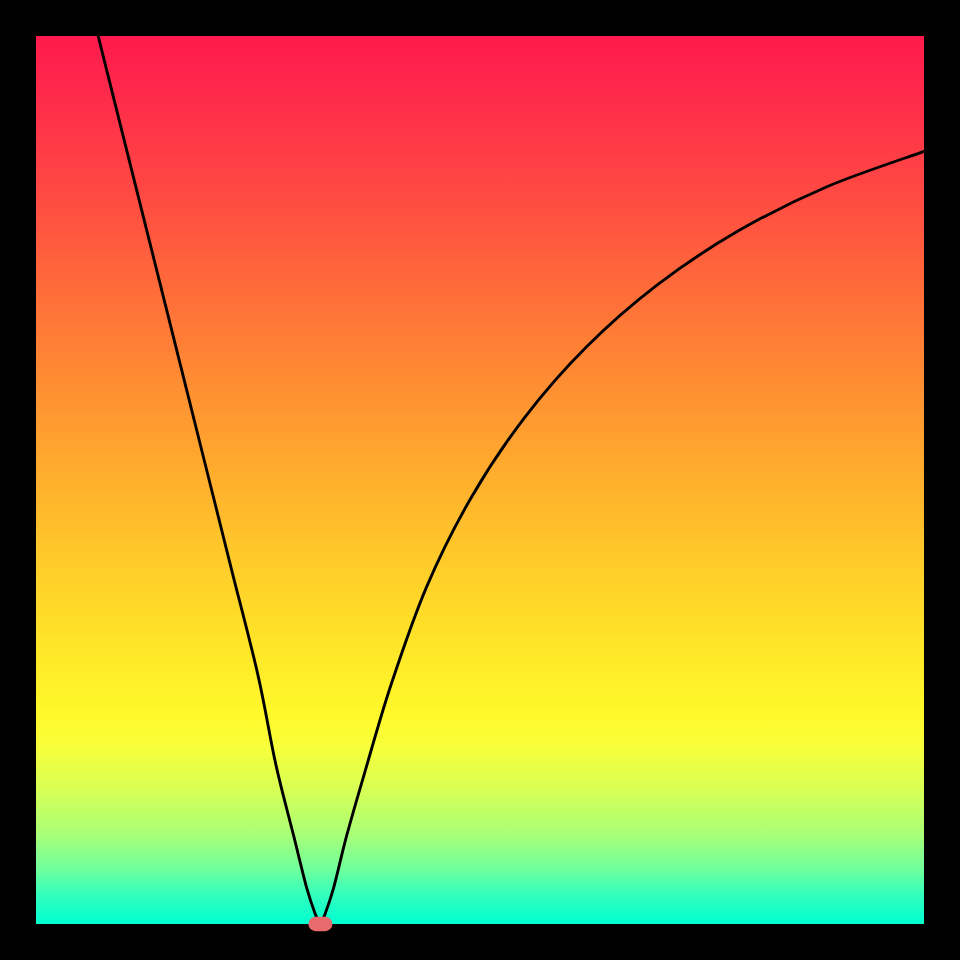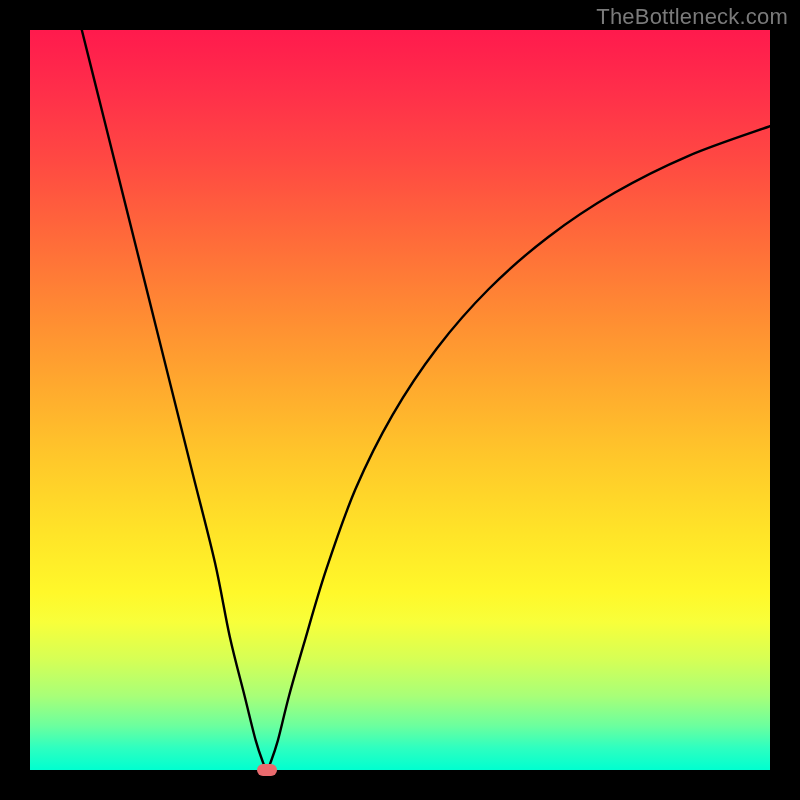--- a/index.html
+++ b/index.html
@@ -73,14 +73,13 @@
 </head>
 <body>
 
 <div class="frame">
   <div class="plot">
     <svg class="curve" viewBox="0 0 740 740" preserveAspectRatio="none">
       <path id="curve-path" d="M 51.80 0.00 C 55.50 14.80, 66.60 59.20, 74.00 88.80 C 81.40 118.40, 88.80 148.00, 96.20 177.60 C 103.60 207.20, 111.00 236.80, 118.40 266.40 C 125.80 296.00, 133.20 325.60, 140.60 355.20 C 148.00 384.80, 155.40 414.40, 162.80 444.00 C 170.20 473.60, 178.83 505.67, 185.00 532.80 C 191.17 559.93, 194.87 584.60, 199.80 606.80 C 204.73 629.00, 210.28 648.73, 214.60 666.00 C 218.92 683.27, 222.62 699.30, 225.70 710.40 C 228.78 721.50, 231.25 727.67, 233.10 732.60 C 234.95 737.53, 235.57 740.00, 236.80 740.00 C 238.03 740.00, 238.65 737.53, 240.50 732.60 C 242.35 727.67, 244.82 721.50, 247.90 710.40 C 250.98 699.30, 254.68 682.03, 259.00 666.00 C 263.32 649.97, 267.63 635.17, 273.80 614.20 C 279.97 593.23, 287.37 566.10, 296.00 540.20 C 304.63 514.30, 314.50 484.70, 325.60 458.80 C 336.70 432.90, 349.03 408.23, 362.60 384.80 C 376.17 361.37, 390.97 339.17, 407.00 318.20 C 423.03 297.23, 440.30 277.50, 458.80 259.00 C 477.30 240.50, 497.03 223.23, 518.00 207.20 C 538.97 191.17, 561.17 176.37, 584.60 162.80 C 608.03 149.23, 632.70 136.90, 658.60 125.80 C 684.50 114.70, 726.43 101.13, 740.00 96.20" stroke="#000000" stroke-width="2.4" fill="none" stroke-linecap="round" stroke-linejoin="round"></path>
     </svg>
     <div id="min-marker" class="marker" style="left: 236.8px; top: 740px; background: rgb(233, 106, 109);"></div>
   </div>
-  <div class="watermark">TheBottleneck.com</div>
 </div>
 
 </body></html>

